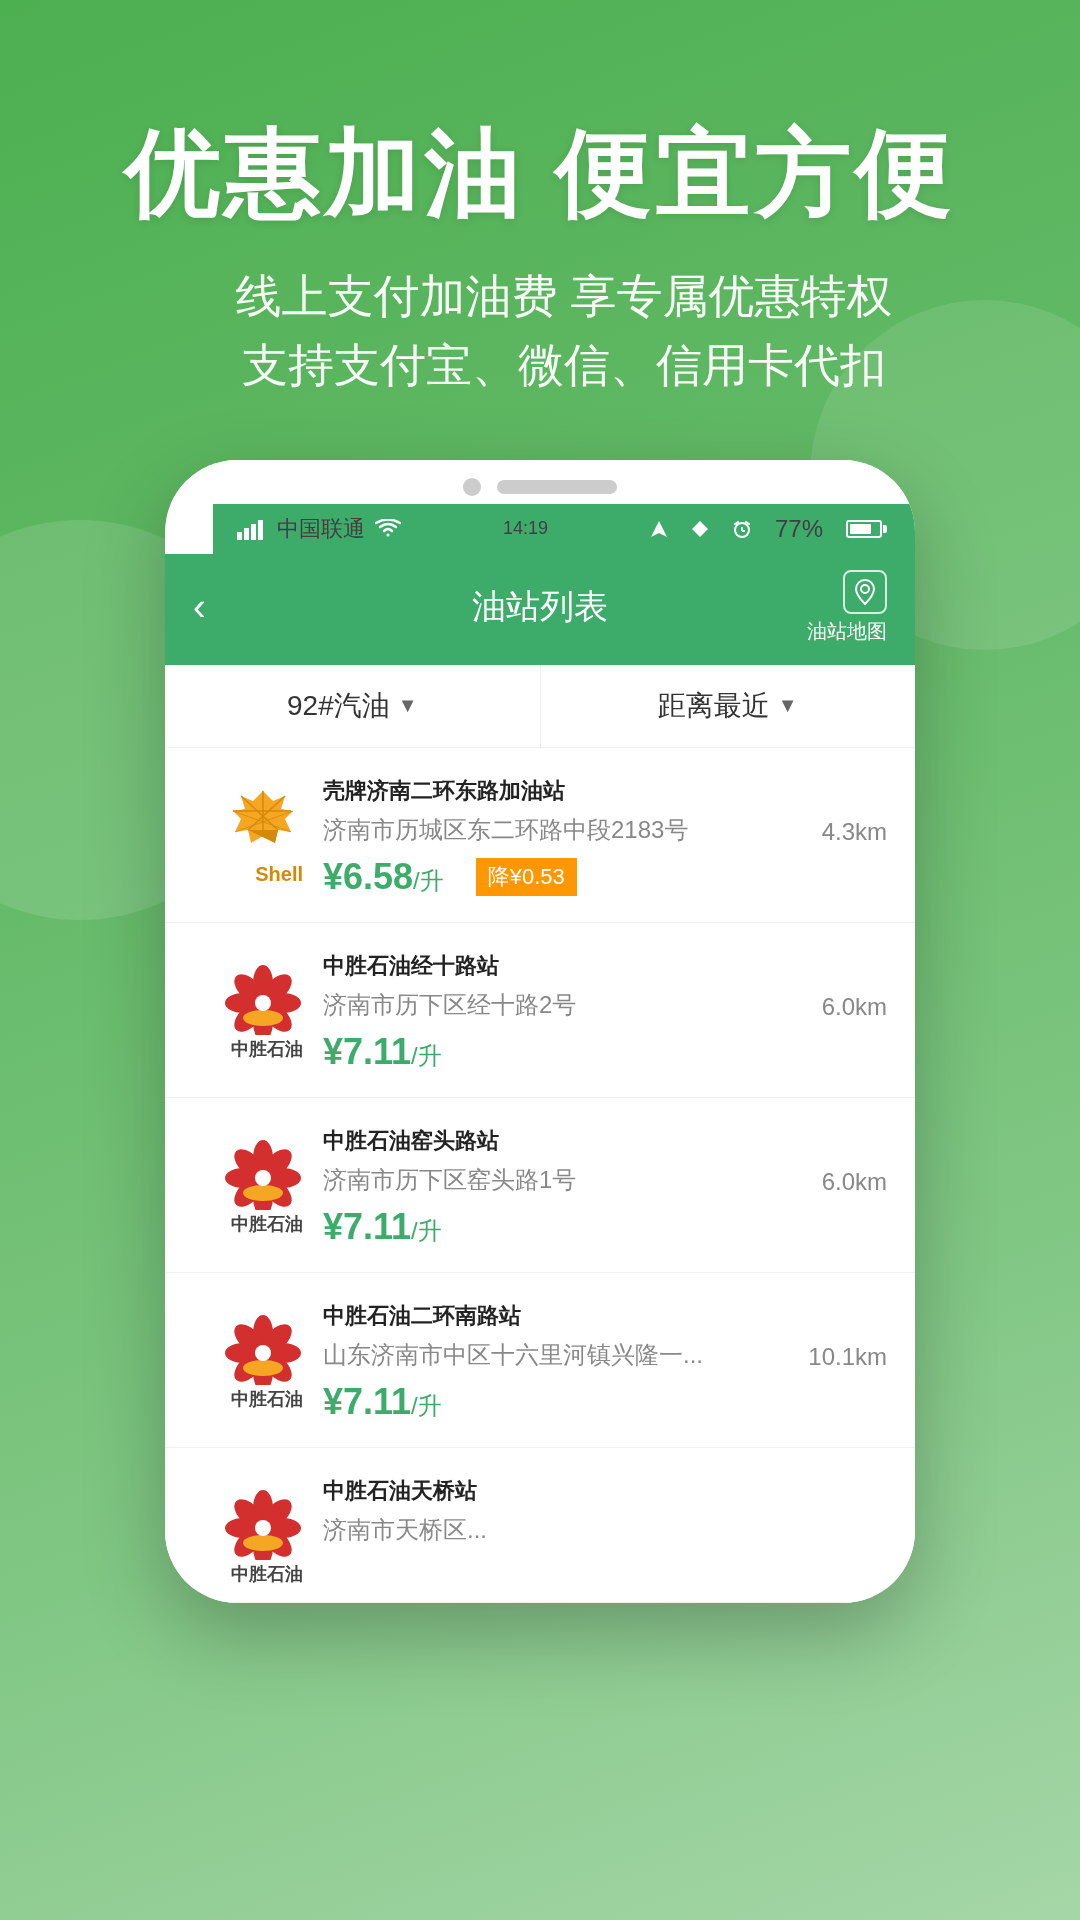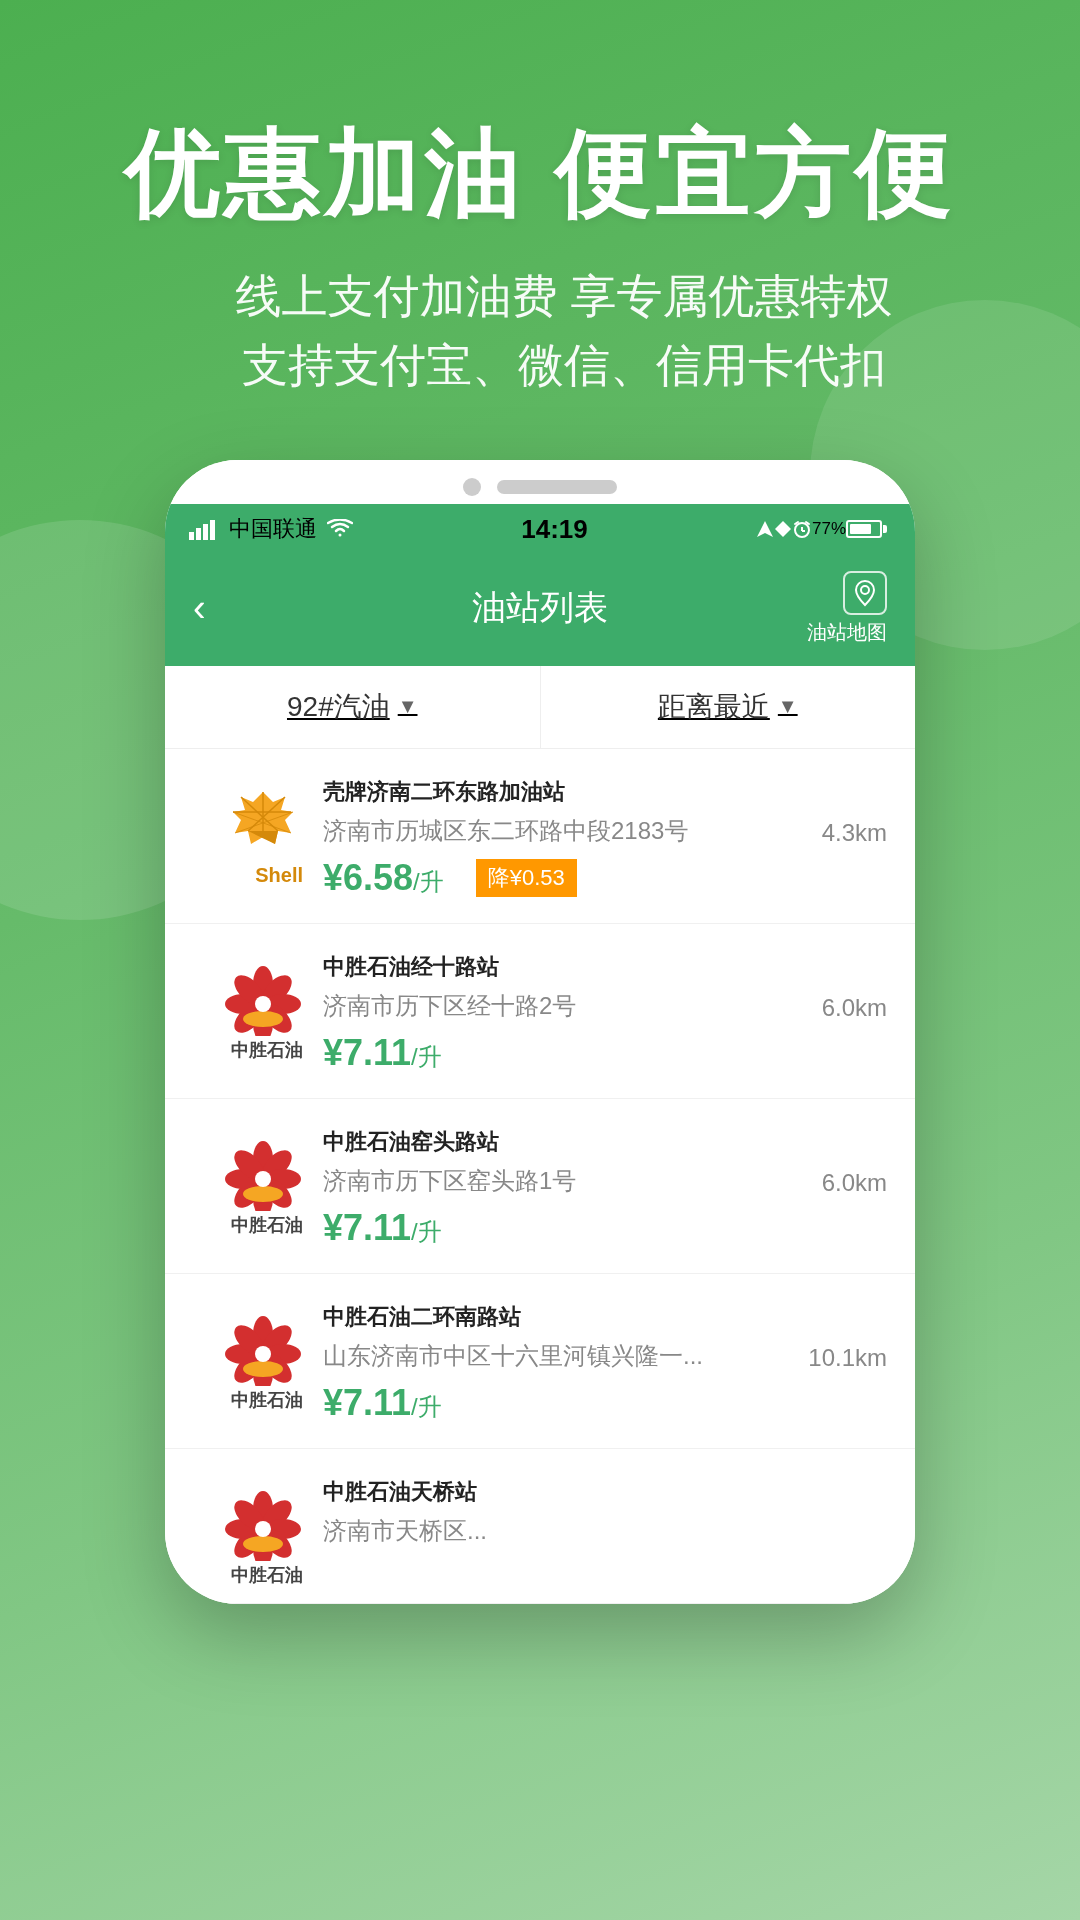--- a/index.html
+++ b/index.html
@@ -98,37 +98,38 @@
     }
 
     
     .status-bar {
       background: #3dac6a;
       display: flex;
       justify-content: space-between;
       align-items: center;
       padding: 10px 28px 10px 24px;
       font-size: 24px;
-      color: #000000;
+      color: #404040;
+      margin-left: 48px;
     }
     .status-left {
       display: flex;
       align-items: center;
       gap: 10px;
       font-size: 22px;
     }
     .status-center {
-      font-size: 26px;
-      font-weight: 700;
+      font-size: 18px;
+      font-weight: 400;
     }
     .status-right {
       display: flex;
       align-items: center;
-      gap: 0;
-      font-size: 17px;
+      gap: 23px;
+      font-size: 24px;
     }
     .battery-icon {
       display: inline-flex;
       align-items: center;
     }
     .battery-body {
       width: 36px;
       height: 18px;
       border: 2px solid #fff;
       border-radius: 3px;
@@ -192,21 +193,20 @@
       align-items: center;
       justify-content: center;
       margin-bottom: 4px;
     }
 
     
     .filter-bar {
       background: #fff;
       display: flex;
       border-bottom: 1px solid #eee;
-      text-decoration: underline;
     }
     .filter-item {
       flex: 1;
       padding: 22px 0;
       text-align: center;
       font-size: 28px;
       color: #333;
       display: flex;
       align-items: center;
       justify-content: center;

